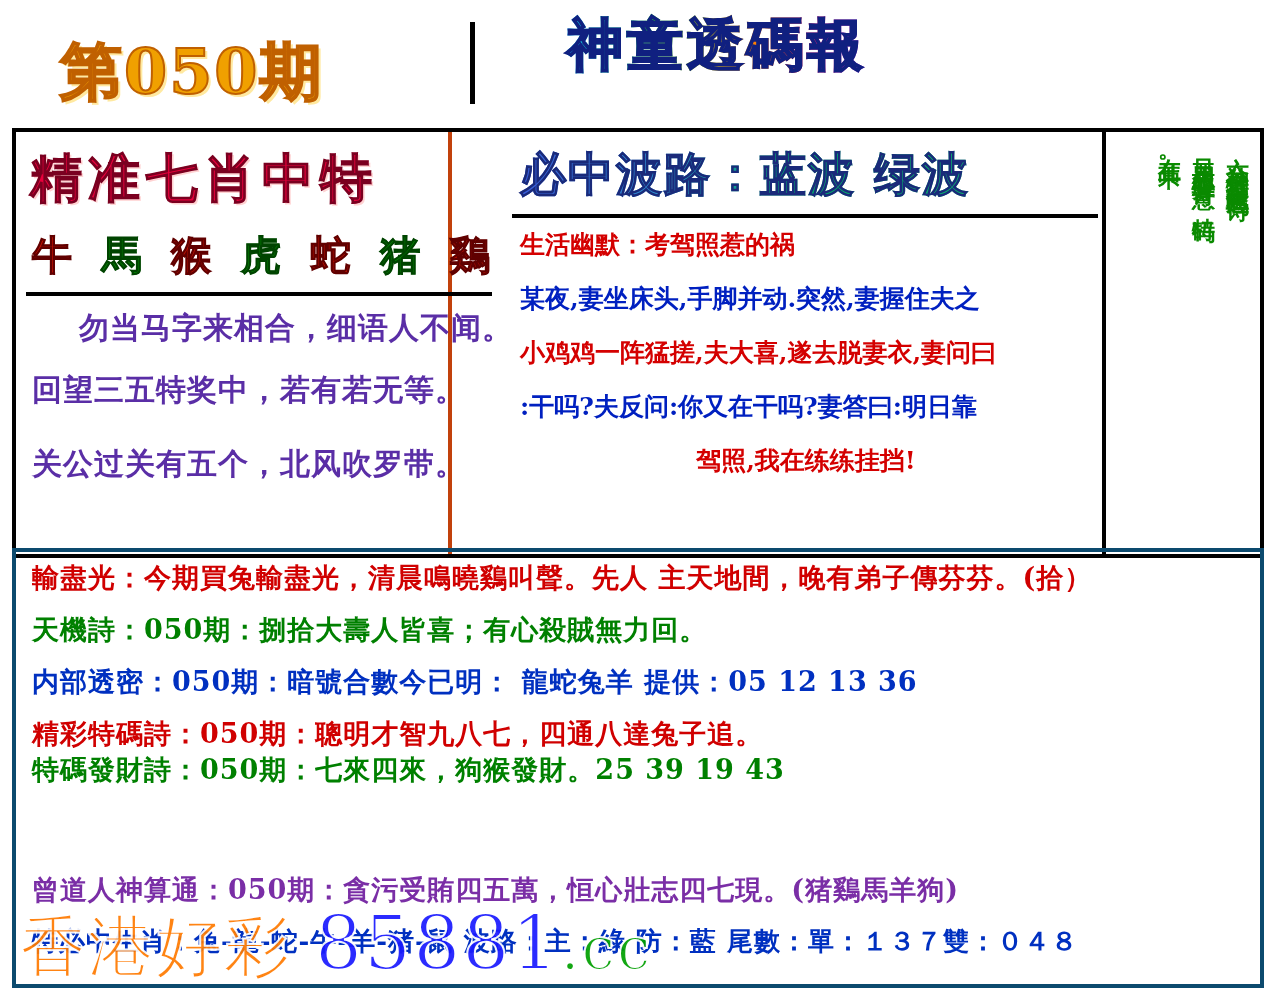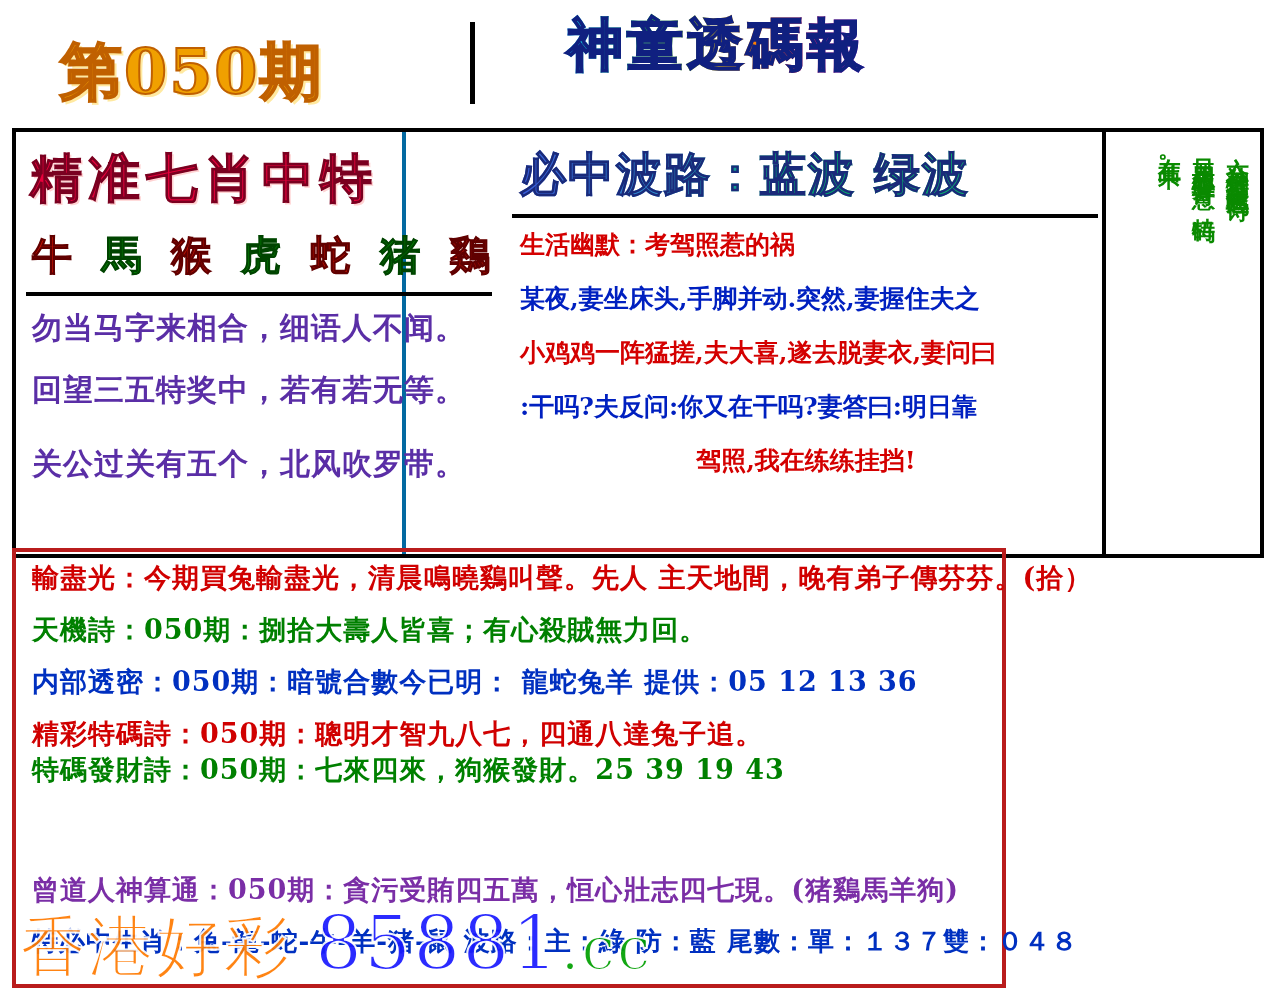--- a/index.html
+++ b/index.html
@@ -72,23 +72,23 @@
     border: 4px solid #000000;
     box-sizing: border-box;
     background: #ffffff;
   }
 
   
   .panel-left {
     position: absolute;
     left: 0;
     top: 0;
-    width: 390px;
+    width: 436px;
     height: 422px;
-    border-right: 4px solid #0369a1;
+    border-right: 4px solid #c2410c;
     box-sizing: border-box;
   }
   .zodiac-title {
     position: absolute;
     left: 14px;
     top: 12px;
     font-family: "DejaVu Serif", serif;
     font-weight: bold;
     font-size: 52px;
     letter-spacing: 6px;
@@ -122,21 +122,21 @@
     position: absolute;
     left: 16px;
     width: 462px;
     font-family: "DejaVu Serif", serif;
     font-weight: bold;
     font-size: 30px;
     letter-spacing: 1px;
     color: #5a2ea6;
     white-space: nowrap;
   }
-  .verse.v1 { top: 176px; }
+  .verse.v1 { top: 176px; margin-left: 47px; }
   .verse.v2 { top: 238px; }
   .verse.v3 { top: 300px; margin-top: 12px; }
   .verse.v4 { top: 362px; }
 
   
   .panel-center {
     position: absolute;
     left: 490px;
     top: 0;
     width: 600px;
@@ -207,23 +207,23 @@
   }
   .vcol.c1 { right: 6px; color: #0a8a00; }
   .vcol.c2 { right: 40px; color: #0a8a00; }
   .vcol.c3 { right: 74px; color: #0a8a00; }
 
   
   .bottom {
     position: absolute;
     left: 12px;
     top: 548px;
-    width: 994px;
+    width: 1252px;
     height: 440px;
-    border: 4px solid #b91c1c;
+    border: 4px solid #0c4a6e;
     box-sizing: border-box;
     background: transparent;
   }
   .brow {
     position: absolute;
     left: 16px;
     width: 1216px;
     font-family: "DejaVu Serif", serif;
     font-weight: bold;
     font-size: 27px;

